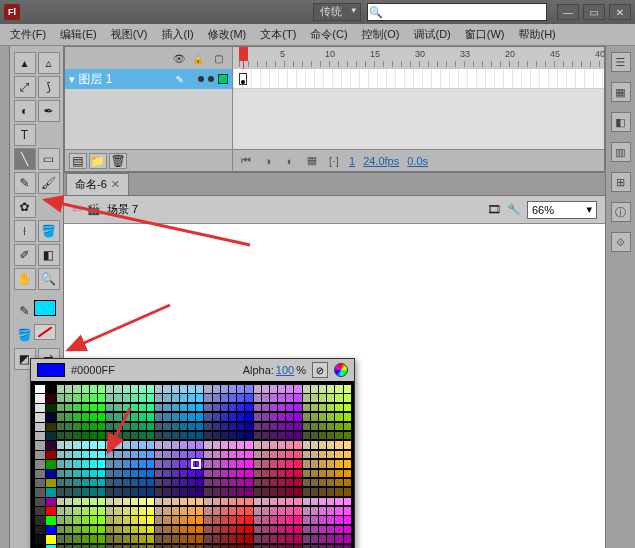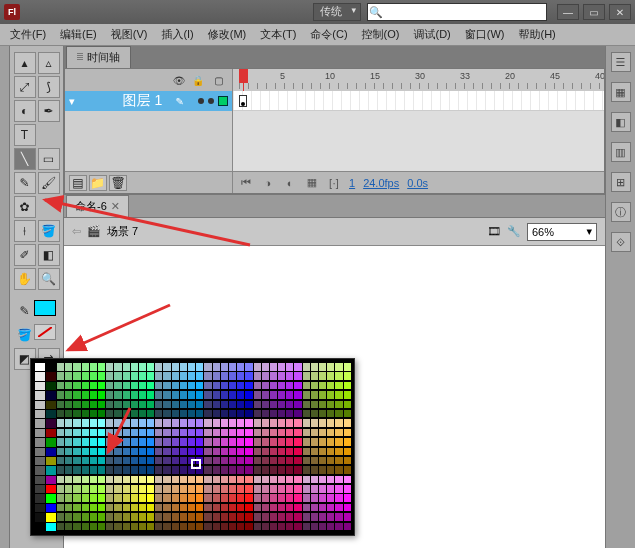--- a/index.html
+++ b/index.html
@@ -45,21 +45,21 @@
 .tl-left { width: 168px; border-right: 1px solid #888; display: flex; align-items: center; justify-content: flex-end; gap: 6px; padding-right: 6px; height: 100%; }
 .tl-icon { width: 14px; height: 14px; display: flex; align-items: center; justify-content: center; color: #333; font-size: 10px; }
 .tl-ruler { flex: 1; position: relative; height: 22px; background: #c8c8c8; overflow: hidden; }
 .ruler-num { position: absolute; top: 2px; font-size: 9px; color: #444; }
 .tick { position: absolute; top: 14px; width: 1px; height: 6px; background: #888; }
 .playhead { position: absolute; top: 0; width: 9px; height: 14px; background: #d33; left: 6px; }
 .playhead-line { position: absolute; top: 0; width: 1px; background: #d33; left: 10px; height: 160px; z-index: 5; }
 
 .layer-row { height: 20px; display: flex; align-items: stretch; }
 .layer-left { width: 168px; background: #5bb3e6; border-right: 1px solid #888; display: flex; align-items: center; gap: 4px; padding: 0 4px; color: #fff; }
-.layer-left .lname { flex: 1; font-size: 14px; margin-left: 44px; }
+.layer-left .lname { flex: 1; font-size: 12px; }
 .layer-left .dot { width: 6px; height: 6px; background: #333; border-radius: 50%; }
 .layer-left .sq { width: 10px; height: 10px; border: 1px solid #033; background: #0c6; }
 .layer-left .pen { font-size: 10px; color: #fff; }
 .frames { flex: 1; background: #fff; position: relative; border-bottom: 1px solid #ccc; }
 .frames .grid { position: absolute; inset: 0; background: repeating-linear-gradient(90deg,#e8e8e8 0,#e8e8e8 1px,transparent 1px,transparent 9px); }
 .keyframe { position: absolute; top: 4px; width: 8px; height: 12px; border: 1px solid #333; background: #fff; left: 6px; }
 .keyframe .dot { width: 4px; height: 4px; background: #000; border-radius: 50%; margin: 6px auto 0; }
 
 .tl-empty { height: 60px; display: flex; }
 .tl-empty-left { width: 168px; background: #cfcfcf; border-right: 1px solid #888; }
@@ -200,23 +200,20 @@
           </svg>
         </div>
       </div>
     <div class="tool-row">
         <div class="tool-btn">◩</div>
         <div class="tool-btn">⇄</div>
       </div>
   </div>
 
   <div class="center">
-    <div class="panel-tabs">
-      <div class="panel-tab"><span class="grip"></span><span>时间轴</span></div>
-    </div>
 
     <div class="timeline">
       <div class="tl-header">
         <div class="tl-left">
           <div class="tl-icon">👁</div>
           <div class="tl-icon">🔒</div>
           <div class="tl-icon">▢</div>
         </div>
         <div class="tl-ruler" id="ruler">
           <div class="playhead"></div>
@@ -340,20 +337,32 @@
     <div class="rail-ico">▦</div>
     <div class="rail-ico">◧</div>
     <div class="rail-ico">▥</div>
     <div class="rail-ico">⊞</div>
     <div class="rail-ico">ⓘ</div>
     <div class="rail-ico">⟐</div>
   </div>
 </div>
 
 <div class="color-popup">
+  <div class="cp-head">
+    <div class="cp-swatch"></div>
+    <span class="cp-hex">#0000FF</span>
+    <div class="spacer"></div>
+    <div class="cp-alpha">
+      <span>Alpha:</span>
+      <span class="num">100</span>
+      <span>%</span>
+    </div>
+    <div class="cp-btn">⊘</div>
+    <div class="cp-wheel"></div>
+  </div>
   <div class="cp-grid">
     <div class="ramp" id="ramp">
         <div style="background: rgb(255, 255, 255);"></div>
         <div style="background: rgb(240, 240, 240);"></div>
         <div style="background: rgb(225, 225, 225);"></div>
         <div style="background: rgb(210, 210, 210);"></div>
         <div style="background: rgb(195, 195, 195);"></div>
         <div style="background: rgb(180, 180, 180);"></div>
         <div style="background: rgb(165, 165, 165);"></div>
         <div style="background: rgb(150, 150, 150);"></div>

